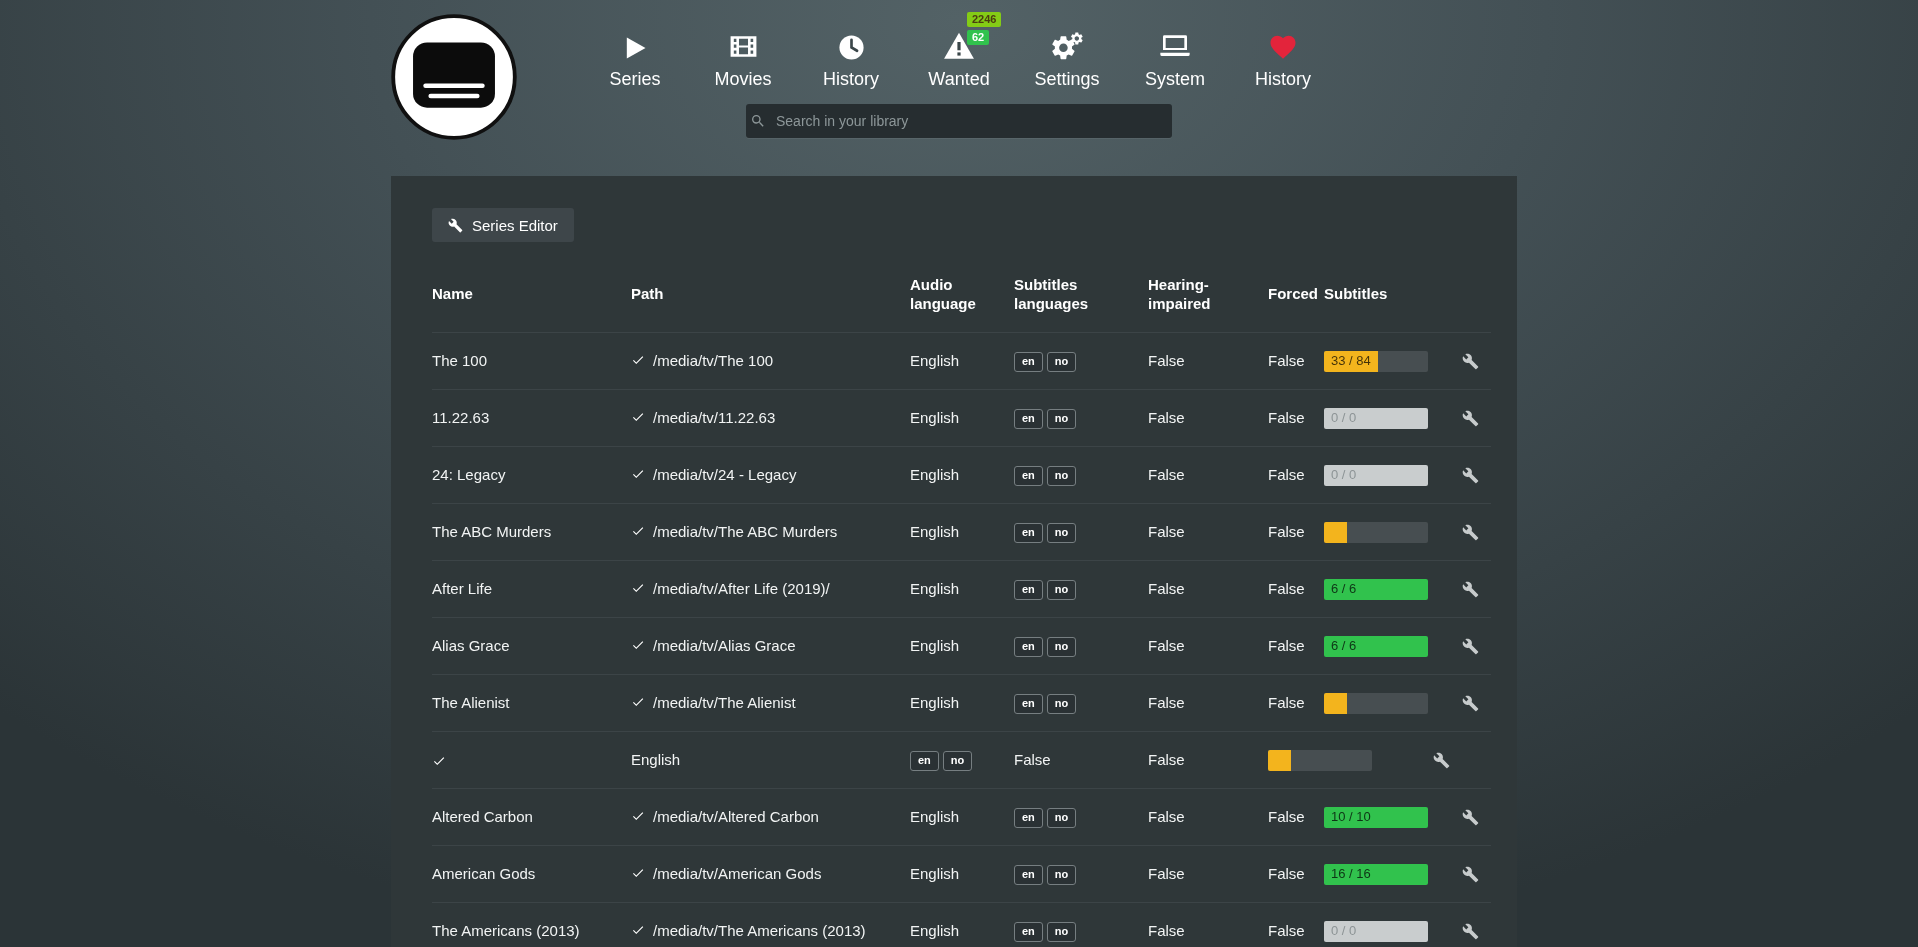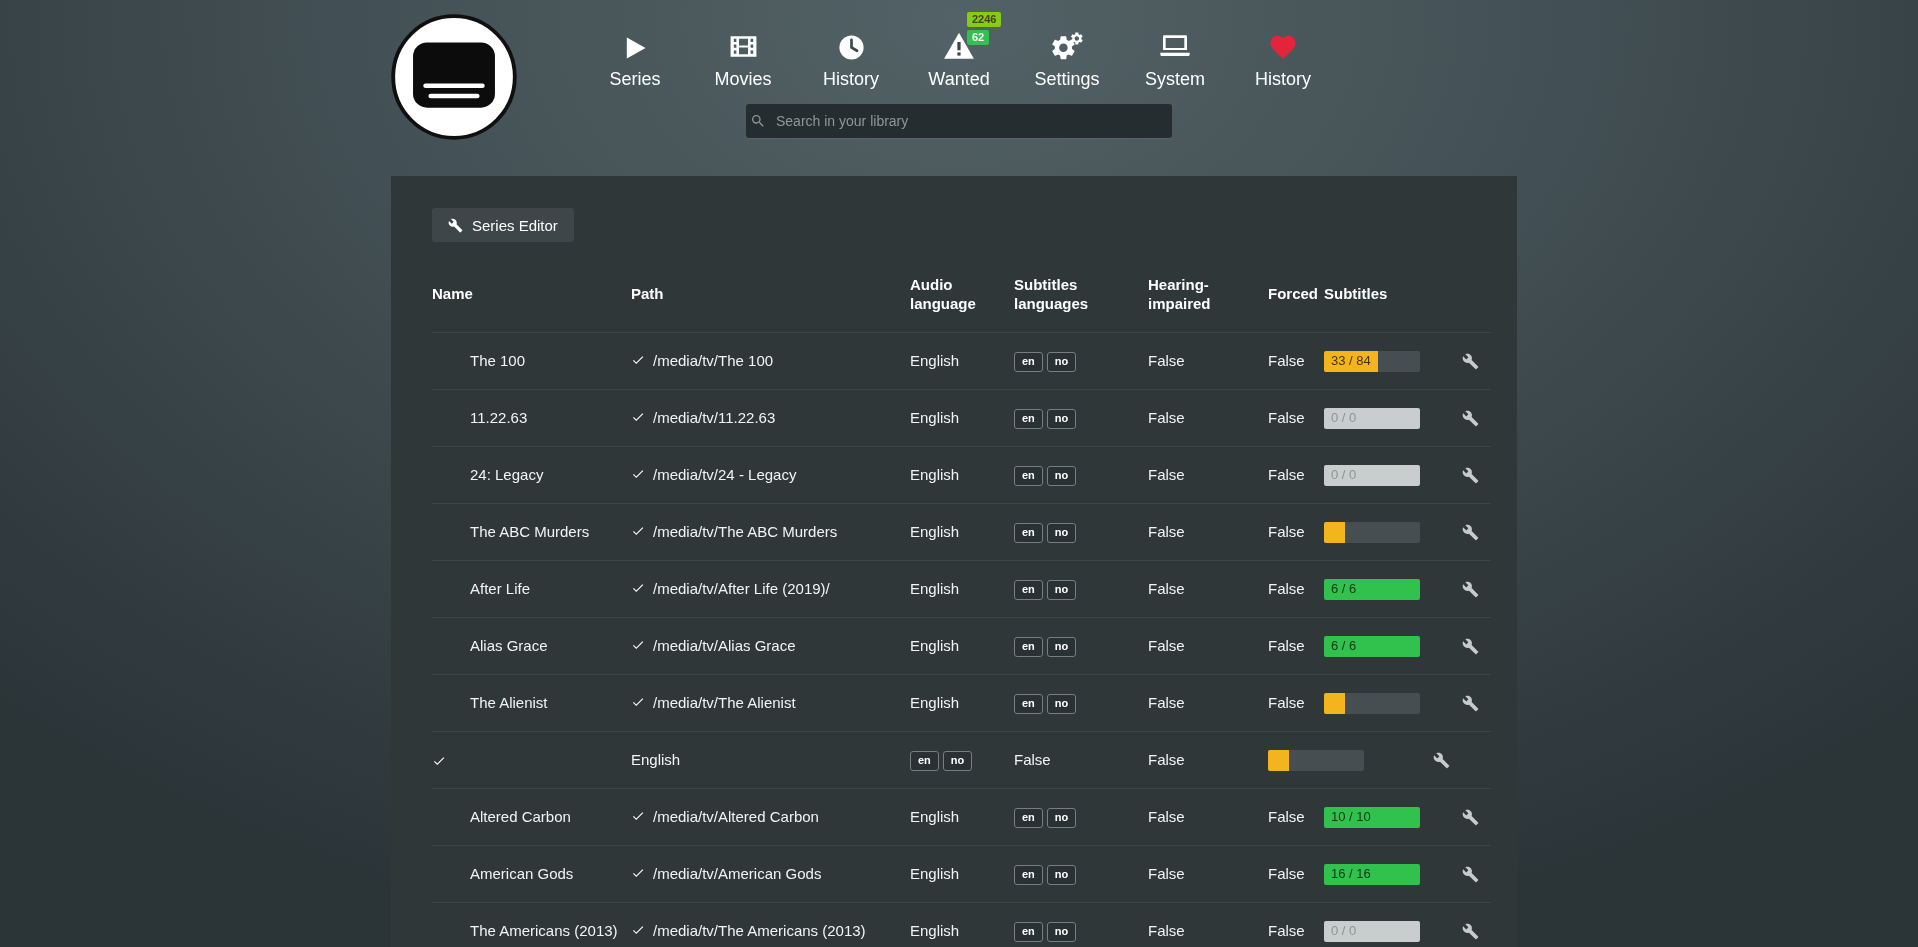--- a/index.html
+++ b/index.html
@@ -47,30 +47,30 @@
   .table{margin-top:24px;}
   .thead,.row{
     display:grid;
     grid-template-columns:199px 279px 104px 134px 120px 56px 138px 1fr;
     align-items:center;
   }
   .thead{min-height:56px;padding-bottom:10px;}
   .th{font-size:15px;font-weight:bold;color:#fff;line-height:1.3;padding-right:12px;}
   .row{min-height:48px;border-top:1px solid #3c4447;padding:4px 0;}
   .cell{font-size:15px;color:#f2f4f4;padding-right:12px;line-height:1.3;}
-  .cell.name{cursor:pointer;margin-left:38px;}
+  .cell.name{cursor:pointer;}
   .cell.path{display:flex;align-items:flex-start;gap:8px;}
   .check{flex:0 0 auto;margin-top:2px;display:inline-flex;}
   .chip{
     display:inline-block;padding:2px 7px 3px;margin-right:4px;
     font-size:11px;font-weight:bold;color:#fff;
     background:#2a3134;border:1px solid #767e81;border-radius:3px;line-height:1.2;
   }
   .bar{
-    position:relative;width:96px;height:21px;background:#474e51;
+    position:relative;width:104px;height:21px;background:#474e51;
     border-radius:2px;overflow:hidden;display:flex;
   }
   .bar.empty{background:#c9cdce;}
   .bar-fill{
     height:100%;display:flex;align-items:center;
     font-size:13px;color:rgba(0,0,0,0.72);white-space:nowrap;box-sizing:border-box;
   }
   .bar-fill.labeled{padding:0 7px;min-width:max-content;}
   .bar-fill.warning{background:#f3b41d;}
   .bar-fill.success{background:#31c24d;}

